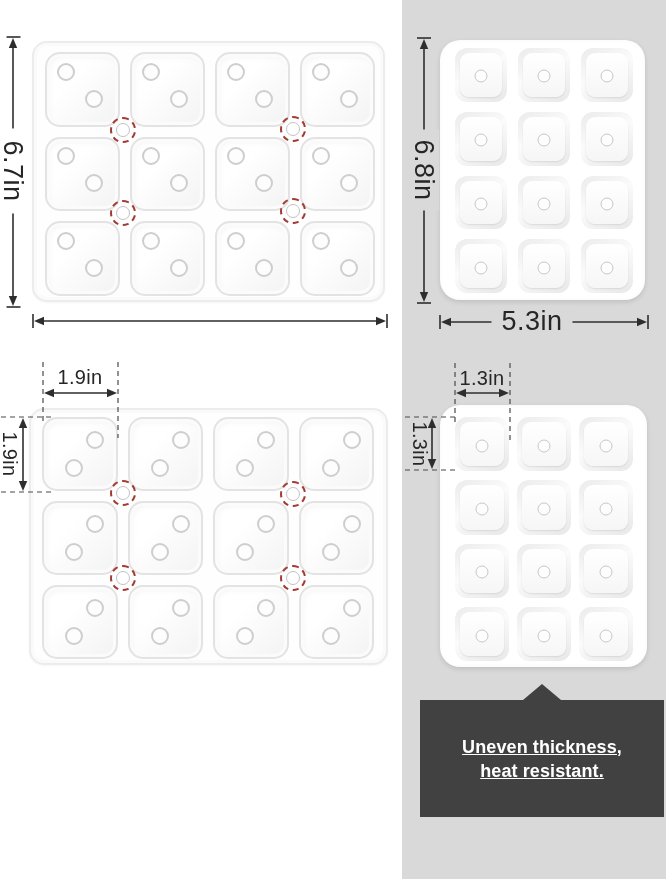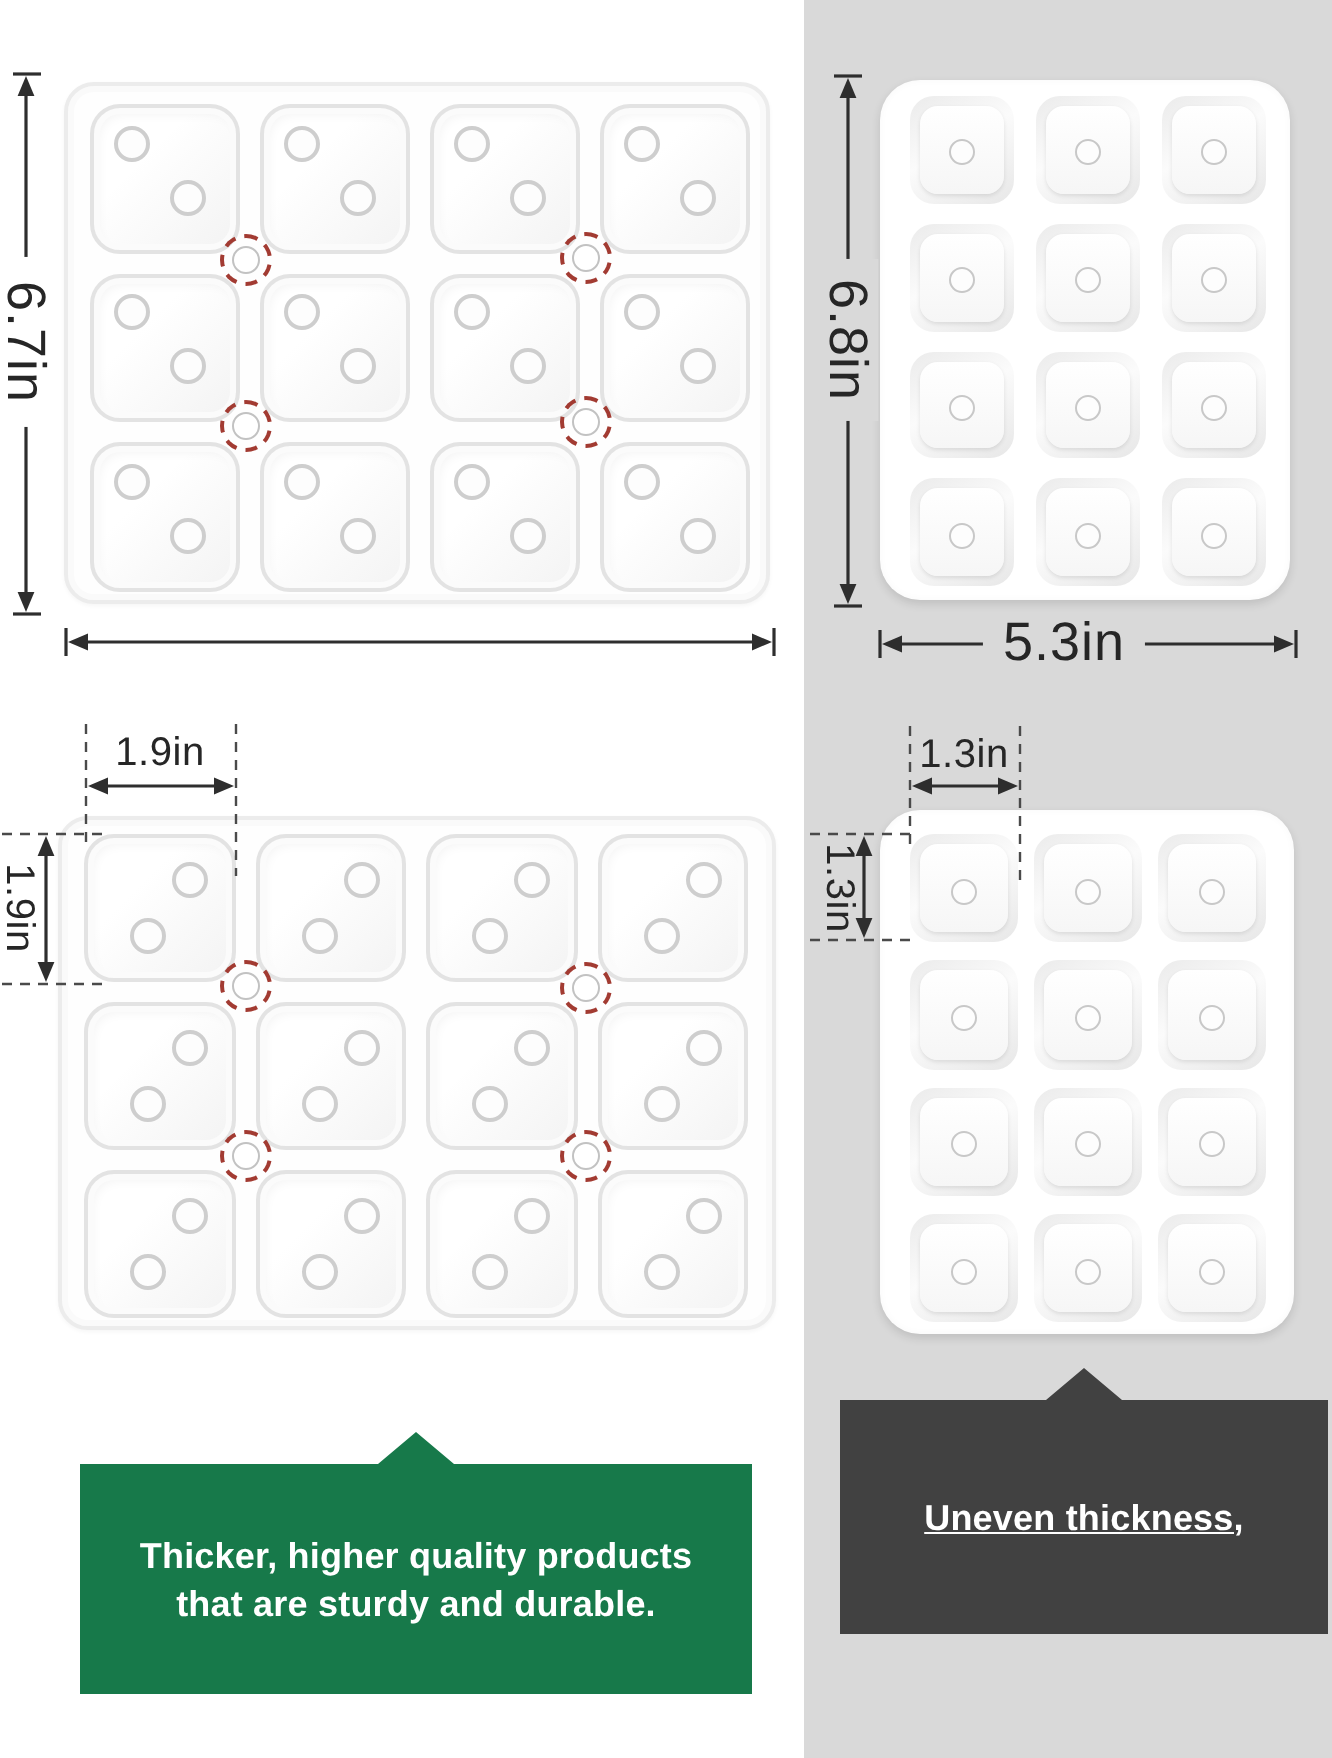--- a/index.html
+++ b/index.html
@@ -330,21 +330,18 @@
   </svg>
 
   <div class="dim-label vert bg-white" style="left:13px;top:171px">6.7in</div>
   <div class="dim-label vert bg-gray" style="left:424px;top:170px">6.8in</div>
   <div class="dim-label bg-gray" style="left:532px;top:321px">5.3in</div>
   <div class="dim-label small" style="left:80px;top:377px">1.9in</div>
   <div class="dim-label small vert" style="left:9px;top:454px">1.9in</div>
   <div class="dim-label small" style="left:482px;top:378px">1.3in</div>
   <div class="dim-label small vert" style="left:419px;top:444px">1.3in</div>
 
-  <div class="callout callout-good">
-    <div>Thicker, higher quality products</div>
-    <div>that are sturdy and durable.</div>
-  </div>
   <div class="callout callout-bad">
     <div>Uneven thickness,</div>
+    <div>heat resistant.</div>
   </div>
 
 </div>
 
 </body></html>

